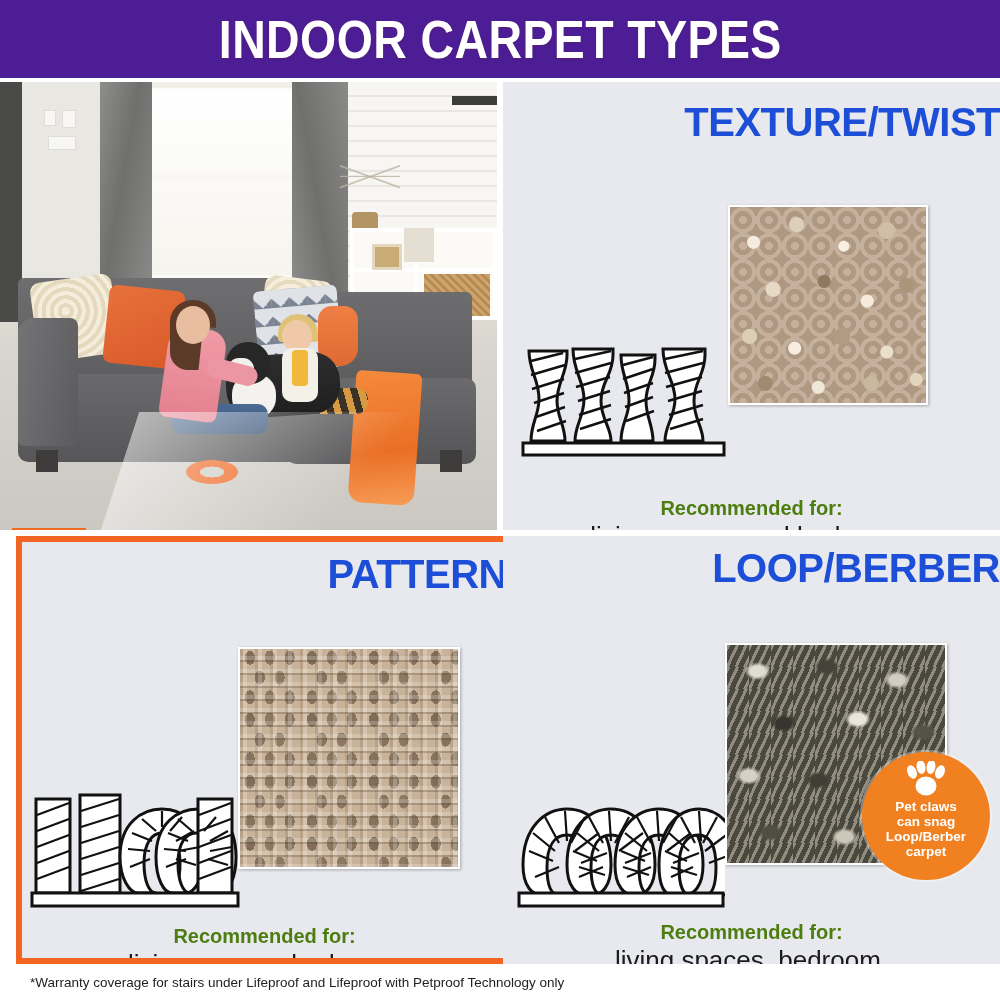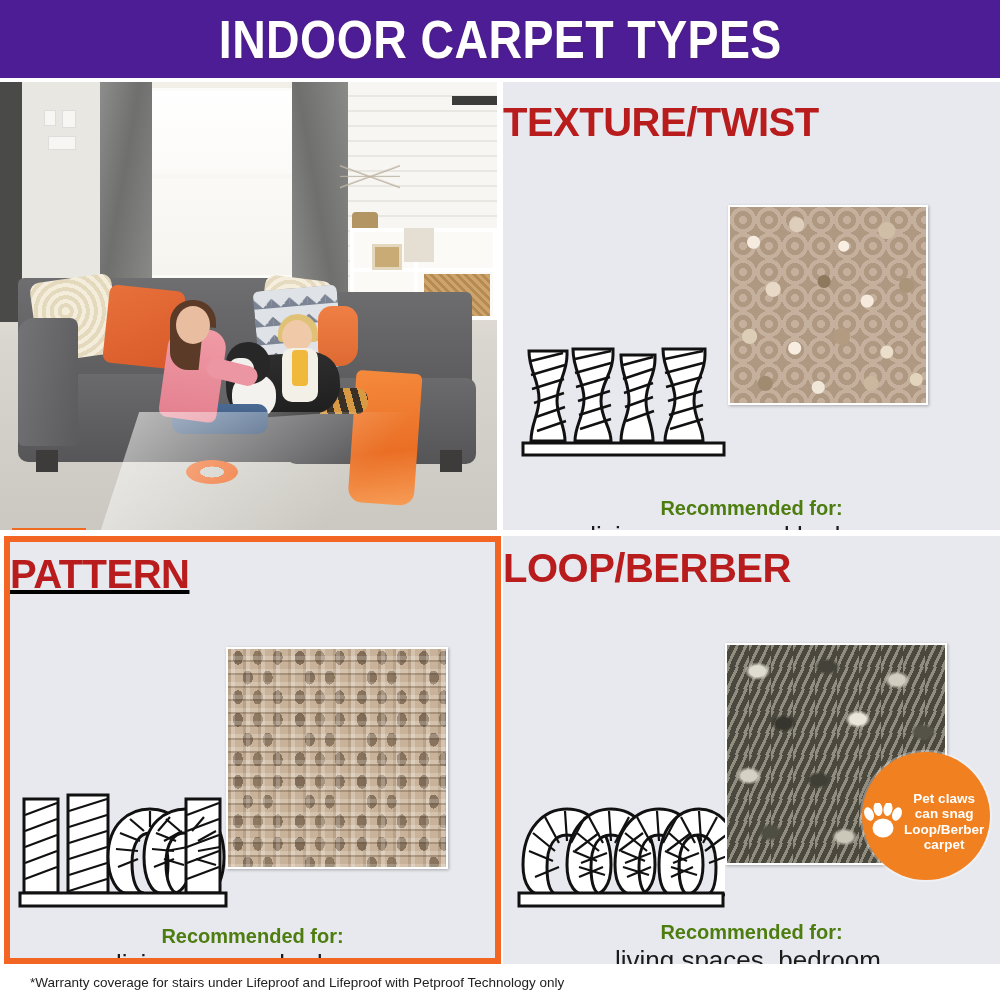--- a/index.html
+++ b/index.html
@@ -30,26 +30,26 @@
     letter-spacing: 0.5px;
     transform: scaleX(0.86);
     white-space: nowrap;
     text-shadow: 0 1px 2px rgba(120,40,0,.25);
   }
 
   
   .panel { position: absolute; background: #e7e9ee; overflow: hidden; }
   #panel-photo   { left: 0;   top: 82px;  width: 497px; height: 448px; background:#cfcfcb; }
   #panel-texture { left: 503px; top: 82px;  width: 497px; height: 448px; }
-  #panel-pattern { left: 4px;   top: 536px; width: 497px; height: 428px; border: 6px solid #f26522; text-decoration: underline; }
+  #panel-pattern { left: 16px;   top: 536px; width: 497px; height: 428px; border: 6px solid #f26522; }
   #panel-loop    { left: 503px; top: 536px; width: 497px; height: 428px; }
 
   .panel-title {
-    text-align: left;
-    color: #b91c1c;
+    text-align: right;
+    color: #1d4ed8;
     font-size: 40px;
     font-weight: bold;
     letter-spacing: -0.5px;
     white-space: nowrap;
   }
   #panel-texture .panel-title { margin-top: 18px; }
   #panel-pattern .panel-title { margin-top: 10px; }
   #panel-loop    .panel-title { margin-top: 10px; }
 
   .panel-body { position: relative; width: 100%; }
@@ -144,21 +144,21 @@
     font-size: 20px; font-weight: bold;
   }
   .rec-text { display: block; color: #1b1b1b; font-size: 26px; }
 
   
   #pet-badge {
     position: absolute; left: 862px; top: 752px;
     width: 128px; height: 128px; border-radius: 50%;
     background: #f08020;
     box-shadow: 0 0 0 2px rgba(255,255,255,.35);
-    display: flex; flex-direction: row;
+    display: flex; flex-direction: column;
     align-items: center; justify-content: flex-start;
     padding-top: 9px;
     z-index: 5;
   }
   #pet-badge-text {
     color: #ffffff; font-size: 13.5px; font-weight: bold;
     line-height: 1.12; text-align: center; margin-top: 2px;
     white-space: pre-line;
   }
 

